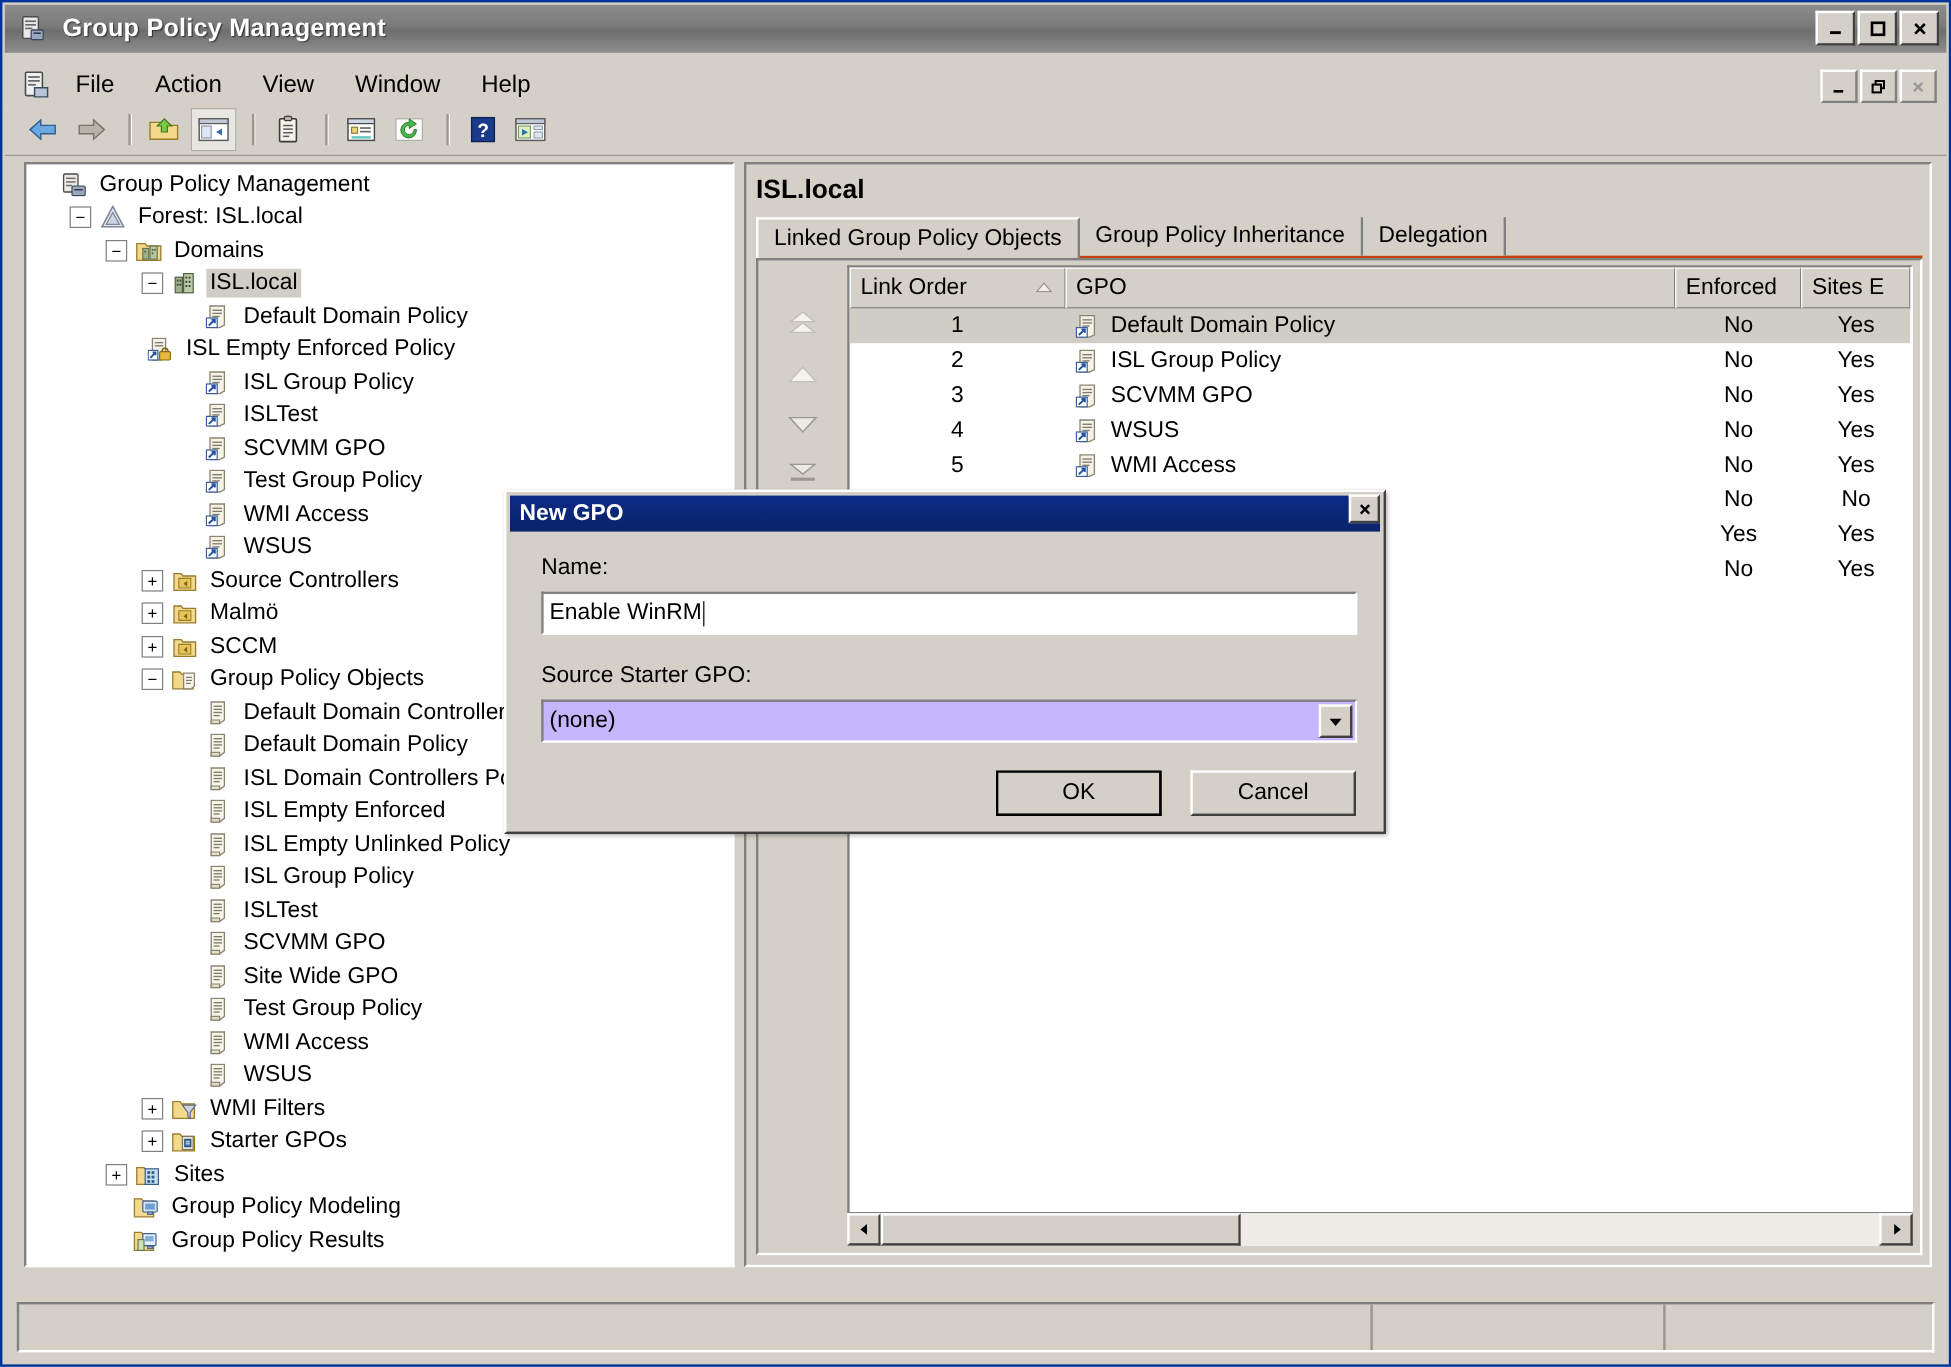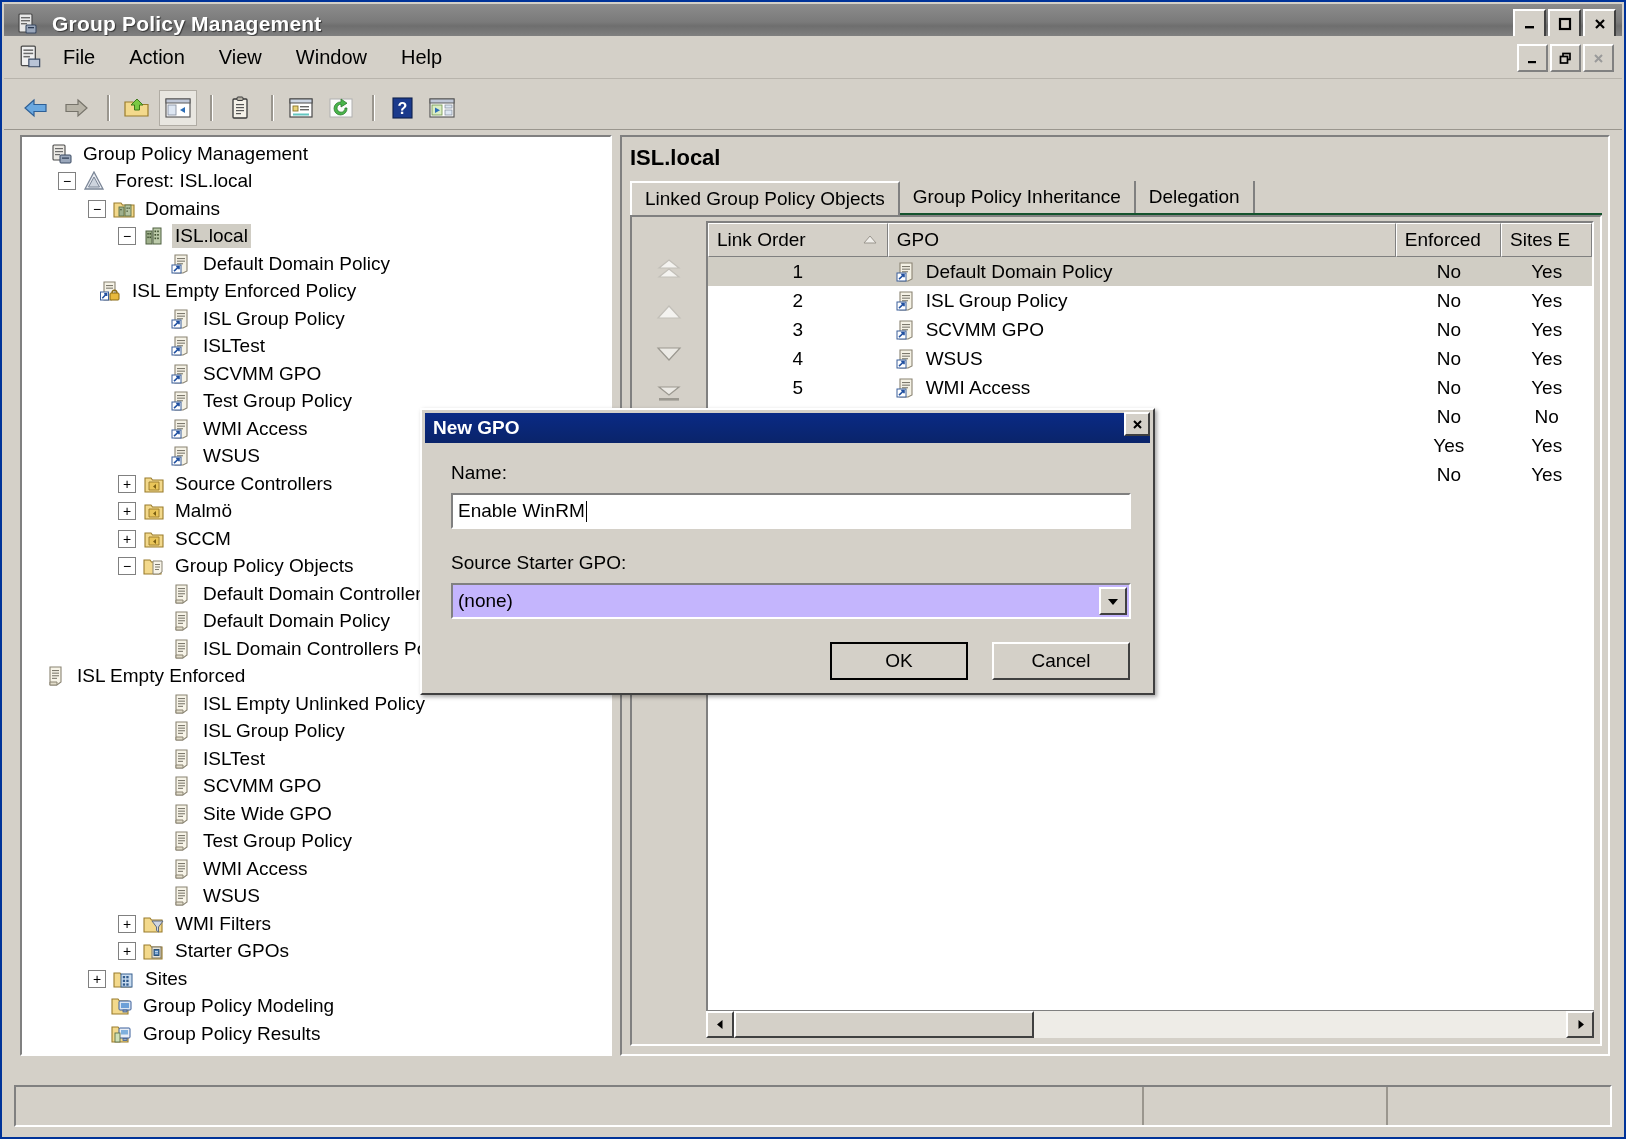--- a/index.html
+++ b/index.html
@@ -30,21 +30,21 @@
   .winbtn{
     width:29px;height:25px;background:#d4d0c8;
     border-top:2px solid #fff;border-left:2px solid #fff;
     border-right:2px solid #404040;border-bottom:2px solid #404040;
     display:flex;align-items:center;justify-content:center;
     font-size:15px;font-weight:bold;color:#000;line-height:1;
     font-family:"Liberation Sans",sans-serif;
   }
   
   #menubar{
-    position:absolute;left:2px;top:34px;right:2px;height:42px;
+    position:absolute;left:2px;top:48px;right:2px;height:42px;
     background:#d4d0c8;border-bottom:1px solid #b8b4ac;
     display:flex;align-items:center;
   }
   #menubar .m-icon{width:26px;height:26px;margin-left:14px;position:relative;}
   #menubar .mi{
     font-size:20px;color:#000;padding:4px 15px;margin-left:4px;cursor:default;
   }
   .mdibtns{position:absolute;right:8px;top:8px;display:flex;gap:2px;}
   .mdibtn{
     width:27px;height:24px;background:#d4d0c8;
@@ -89,21 +89,21 @@
   .trow .exp-sp{width:16px;margin-right:7px;flex:0 0 auto;}
   .trow .ticon{width:22px;height:20px;margin-right:7px;position:relative;flex:0 0 auto;}
   .trow .tlabel{padding:1px 3px;}
   .trow .tlabel.sel{background:#d0cdc4;}
   
   #pane-title{
     position:absolute;left:8px;top:8px;font-size:22px;font-weight:bold;color:#000;
   }
   #tabstrip{
     position:absolute;left:8px;top:44px;right:6px;height:32px;
-    border-bottom:2px solid #14532d;display:flex;align-items:flex-end;
+    border-bottom:2px solid #c2410c;display:flex;align-items:flex-end;
   }
   .tab{
     height:32px;padding:0 13px;display:flex;align-items:center;font-size:19px;color:#000;
     border-right:2px solid #808080;box-sizing:border-box;background:#d4d0c8;
   }
   .tab.active{
     background:#d4d0c8;border-top:2px solid #fff;border-left:2px solid #fff;
     border-right:2px solid #808080;height:34px;margin-bottom:-2px;position:relative;z-index:3;
   }
   
@@ -423,21 +423,21 @@
           <span class="ticon"><svg width="22" height="20" viewBox="0 0 22 20">
               <path d="M4 1 L16 1 L16 17 L12 19 L4 19 Z" fill="#f5f2e6" stroke="#8a8473" stroke-width="1.1"></path>
               <rect x="6" y="4" width="8" height="1.1" fill="#7d7a6e"></rect>
               <rect x="6" y="6.6" width="8" height="1.1" fill="#7d7a6e"></rect>
               <rect x="6" y="9.2" width="6" height="1.1" fill="#7d7a6e"></rect>
               <rect x="1" y="11" width="9" height="8" fill="#ffffff" stroke="#3a5f9a" stroke-width="1"></rect>
               <path d="M3 17.2 L8 12.5 M5.2 12.5 L8 12.5 L8 15.3" stroke="#2050a0" stroke-width="1.6" fill="none"></path>
             </svg></span>
           <span class="tlabel">Default Domain Policy</span>
         </div>
-        <div class="trow" style="padding-left: 55px;">
+        <div class="trow" style="padding-left: 78px;">
           <span class="exp-sp"></span>
           <span class="ticon"><svg width="22" height="20" viewBox="0 0 22 20">
               <path d="M4 1 L15 1 L15 17 L11 19 L4 19 Z" fill="#f5f2e6" stroke="#8a8473" stroke-width="1.1"></path>
               <rect x="6" y="4" width="7" height="1.1" fill="#7d7a6e"></rect>
               <rect x="6" y="6.6" width="7" height="1.1" fill="#7d7a6e"></rect>
               <rect x="0.5" y="11" width="8" height="8" fill="#ffffff" stroke="#3a5f9a" stroke-width="1"></rect>
               <path d="M2.3 17.2 L6.6 12.7 M4.2 12.7 L6.6 12.7 L6.6 15.1" stroke="#2050a0" stroke-width="1.5" fill="none"></path>
               <rect x="10" y="12" width="9" height="7" rx="1" fill="#e8b93c" stroke="#8a6a12" stroke-width="1"></rect>
               <path d="M12 12 A2.5 2.8 0 0 1 17 12" fill="none" stroke="#8a6a12" stroke-width="1.4"></path>
             </svg></span>
@@ -582,21 +582,21 @@
           <span class="ticon"><svg width="22" height="20" viewBox="0 0 22 20">
               <path d="M5 1 L16 1 L16 16 L12 19 L5 19 Z" fill="#f7f4e8" stroke="#8a8473" stroke-width="1.1"></path>
               <path d="M5 19 L5 16 L12 16 L12 19 Z" fill="#e2ddcb" stroke="#8a8473" stroke-width="1"></path>
               <rect x="7" y="4" width="7" height="1.1" fill="#7d7a6e"></rect>
               <rect x="7" y="6.6" width="7" height="1.1" fill="#7d7a6e"></rect>
               <rect x="7" y="9.2" width="7" height="1.1" fill="#7d7a6e"></rect>
               <rect x="7" y="11.8" width="5" height="1.1" fill="#7d7a6e"></rect>
             </svg></span>
           <span class="tlabel">ISL Domain Controllers Policy</span>
         </div>
-        <div class="trow" style="">
+        <div class="trow" style="padding-left: 126px;">
           <span class="exp-sp"></span>
           <span class="ticon"><svg width="22" height="20" viewBox="0 0 22 20">
               <path d="M5 1 L16 1 L16 16 L12 19 L5 19 Z" fill="#f7f4e8" stroke="#8a8473" stroke-width="1.1"></path>
               <path d="M5 19 L5 16 L12 16 L12 19 Z" fill="#e2ddcb" stroke="#8a8473" stroke-width="1"></path>
               <rect x="7" y="4" width="7" height="1.1" fill="#7d7a6e"></rect>
               <rect x="7" y="6.6" width="7" height="1.1" fill="#7d7a6e"></rect>
               <rect x="7" y="9.2" width="7" height="1.1" fill="#7d7a6e"></rect>
               <rect x="7" y="11.8" width="5" height="1.1" fill="#7d7a6e"></rect>
             </svg></span>
           <span class="tlabel">ISL Empty Enforced</span>

